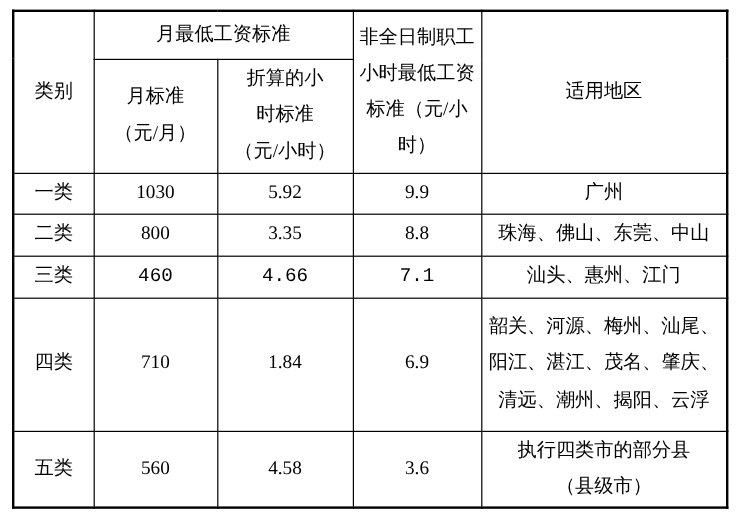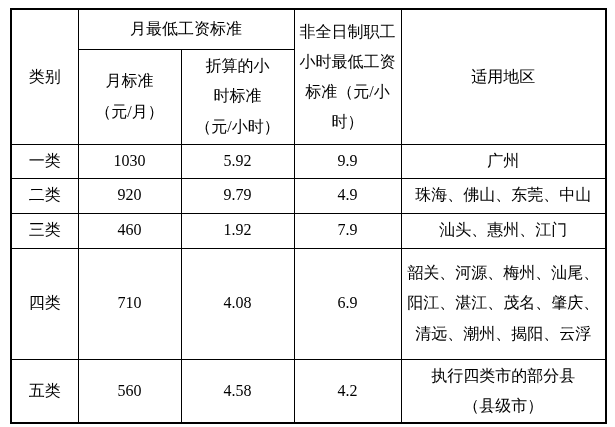--- a/index.html
+++ b/index.html
@@ -33,21 +33,21 @@
     font-size: 16px;
     line-height: 1.88;
     white-space: pre-line;
     overflow: hidden;
     margin-top: 44px;
   }
   tr.hdr-top    { height: 40px; }
   tr.hdr-sub    { height: 95px; }
   tr.row-1      { height: 34px; }
   tr.row-2      { height: 35px; padding-left: 12px; }
-  tr.row-3      { height: 35px; }
+  tr.row-3      { height: 35px; font-family: Liberation Mono, monospace; }
   tr.row-4      { height: 111px; }
   tr.row-5      { height: 64px; }
 </style>
 </head>
 <body>
 
 <div class="page">
   <table class="wage-table">
     <colgroup>
       <col style="width:67px">
@@ -76,44 +76,44 @@
 
       <tr class="row-1">
         <td>一类</td>
         <td>1030</td>
         <td>5.92</td>
         <td>9.9</td>
         <td>广州</td>
       </tr>
       <tr class="row-2">
         <td>二类</td>
-        <td>920</td>
-        <td>9.79</td>
-        <td>4.9</td>
+        <td>800</td>
+        <td>3.35</td>
+        <td>8.8</td>
         <td>珠海、佛山、东莞、中山</td>
       </tr>
       <tr class="row-3">
         <td>三类</td>
         <td>460</td>
-        <td>1.92</td>
-        <td>7.9</td>
+        <td>4.66</td>
+        <td>7.1</td>
         <td>汕头、惠州、江门</td>
       </tr>
       <tr class="row-4">
         <td>四类</td>
         <td>710</td>
-        <td>4.08</td>
+        <td>1.84</td>
         <td>6.9</td>
         <td>韶关、河源、梅州、汕尾、
 阳江、湛江、茂名、肇庆、
 清远、潮州、揭阳、云浮</td>
       </tr>
       <tr class="row-5">
         <td>五类</td>
         <td>560</td>
         <td>4.58</td>
-        <td>4.2</td>
+        <td>3.6</td>
         <td>执行四类市的部分县
 （县级市）</td>
       </tr>
     </tbody>
   </table>
 </div>
 
 </body></html>

